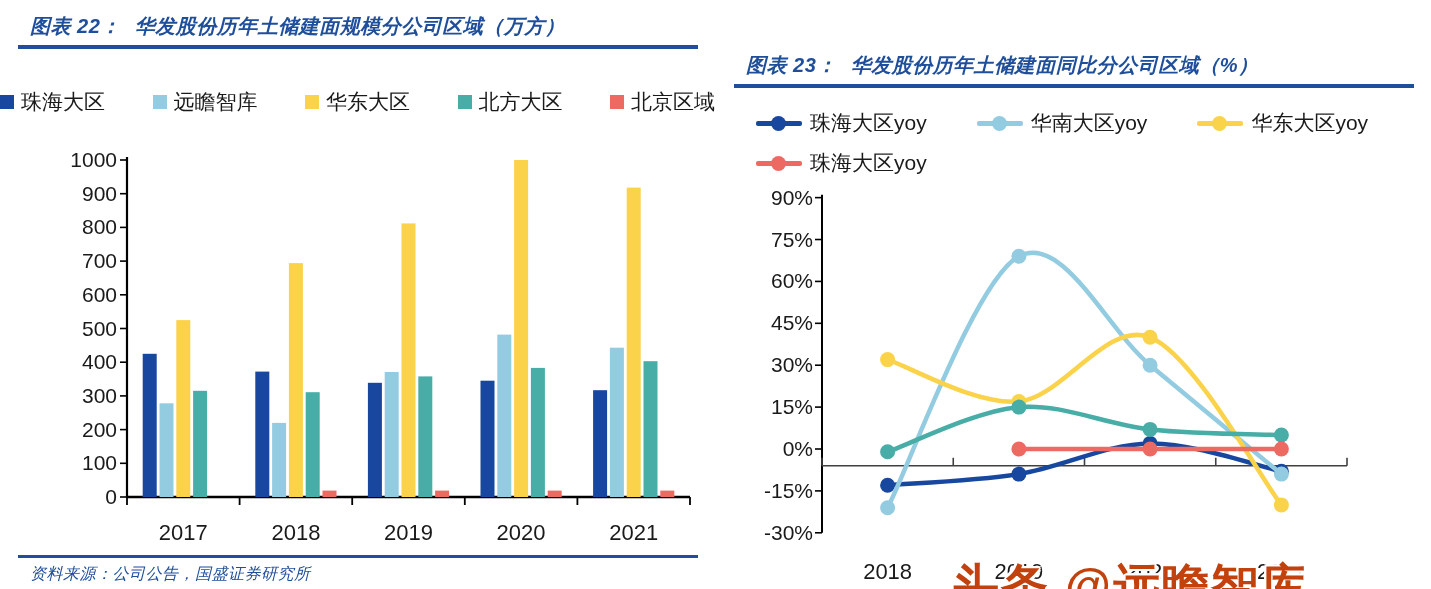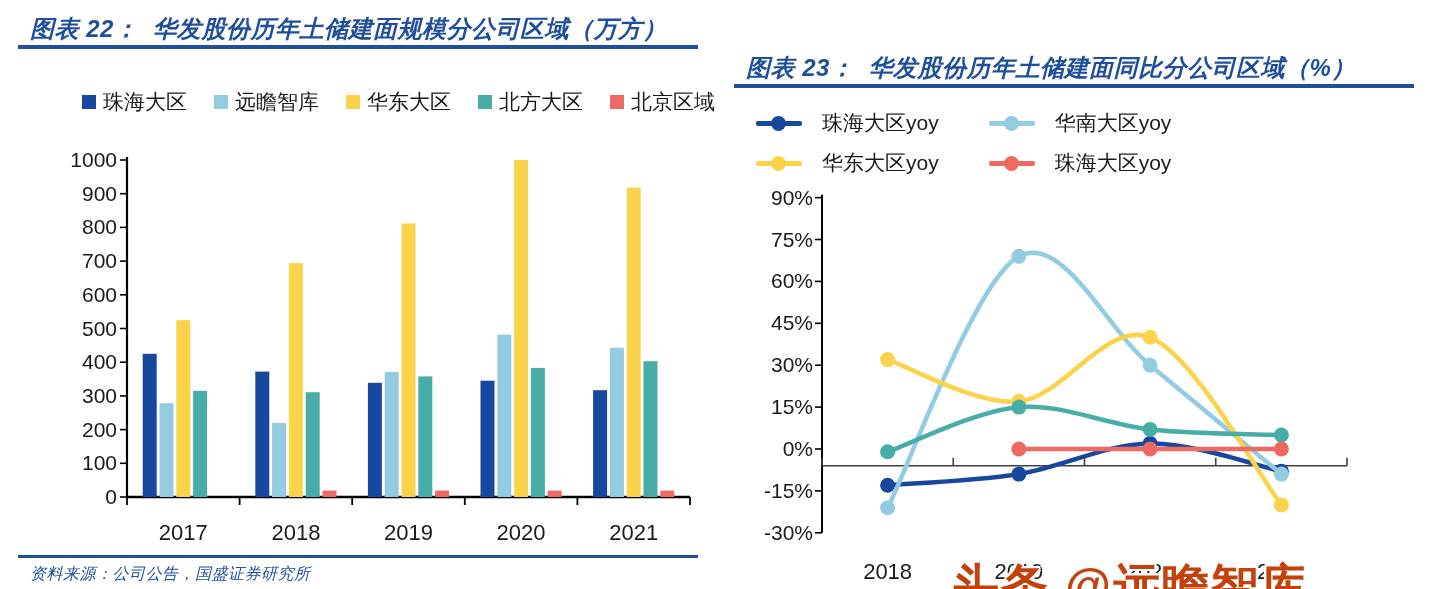--- a/index.html
+++ b/index.html
@@ -8,21 +8,21 @@
     position:relative; width:1431px; height:589px; overflow:hidden;
     background:#ffffff;
     font-family:"Liberation Sans", "DejaVu Sans", sans-serif;
   }
   .half { position:absolute; top:0; width:715px; height:589px; }
   #half-left  { left:0; }
   #half-right { left:716px;margin-top:39px; }
 
   .fig-title {
     position:absolute; top:13px; left:30px;
-    font-size:24px; font-weight:700; font-style:italic;
+    font-size:20px; font-weight:700; font-style:italic;
     color:#1f4e9b; white-space:nowrap; letter-spacing:0.5px;
   }
   .fig-title .fig-label { margin-right:14px; }
   .title-rule {
     position:absolute; top:45px; left:18px; width:680px; height:4px;
     background:#1f4e9b;
   }
   .bottom-rule {
     position:absolute; top:555px; left:18px; width:680px; height:3px;
     background:#1f4e9b;
@@ -30,33 +30,33 @@
   .source {
     position:absolute; top:564px; left:30px;
     font-size:16px; font-style:italic; color:#1f4e9b; white-space:nowrap;
     letter-spacing:0.5px;
     text-align:center;
   }
 
   
   .legend-bar {
     position:absolute; top:88px; left:0; width:715px;
-    display:flex; justify-content:flex-end; align-items:center; gap:27px;
+    display:flex; justify-content:space-between; align-items:center; gap:27px;
   }
   .legend-bar .legend-item { display:flex; align-items:center; gap:7px; }
   .legend-bar .swatch { width:14px; height:14px; display:inline-block; }
   .legend-label { font-size:21px; color:#1a1a1a; white-space:nowrap; }
 
   
   .legend-lines {
     position:absolute; top:70px; left:40px; width:648px;
     display:flex; flex-wrap:wrap; column-gap:50px; row-gap:12px;
     align-items:center;
   }
-  .legend-lines .legend-item { display:flex; align-items:center; gap:20px; }
+  .legend-lines .legend-item { display:flex; align-items:center; gap:8px; }
   .line-marker { width:46px; height:16px; position:relative; display:inline-block; }
   .line-marker .lm-line {
     position:absolute; top:6px; left:0; width:46px; height:4.5px; border-radius:2px;
   }
   .line-marker .lm-dot {
     position:absolute; top:0.5px; left:15px; width:15px; height:15px; border-radius:50%;
   }
 
   svg.chart { position:absolute; left:0; top:0; }
 

